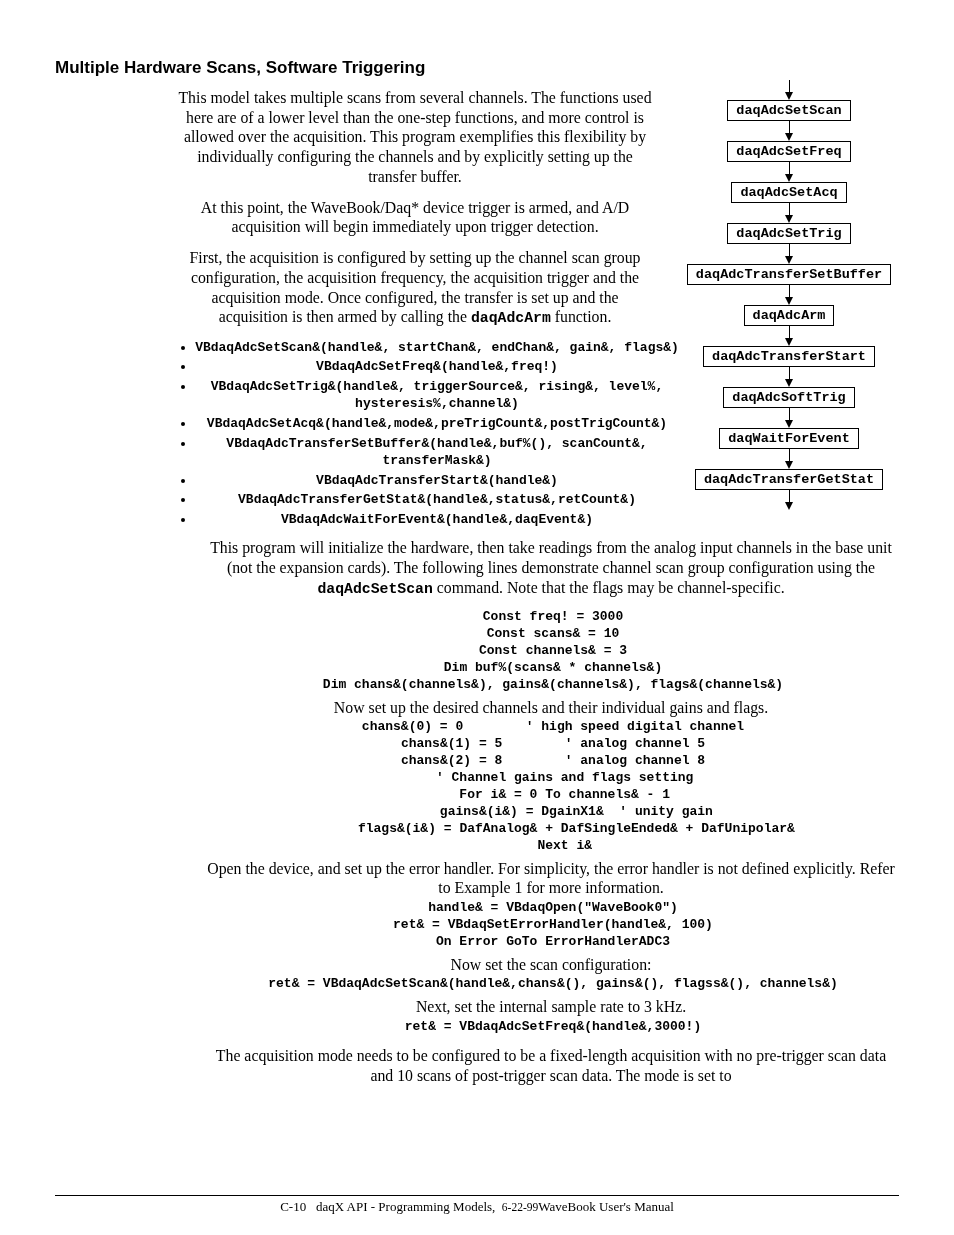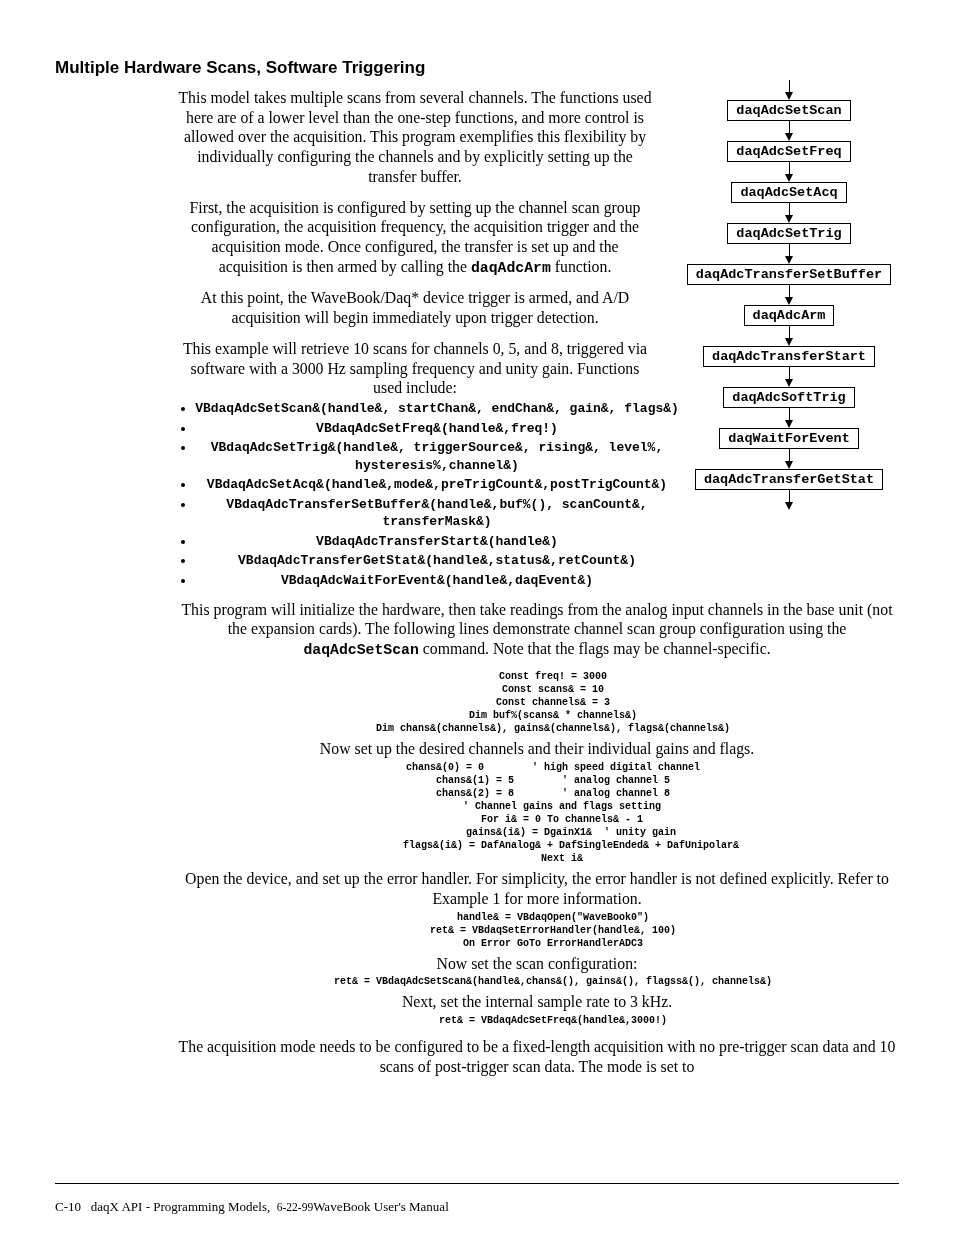--- a/index.html
+++ b/index.html
@@ -27,25 +27,25 @@
   ul.func-list li {
     font-family: "Courier New", monospace;
     font-weight: bold;
     font-size: 13px;
     line-height: 1.35;
     margin-bottom: 2px;
     padding-right: 220px;
   }
   ul.func-list li::marker { font-family: Arial, sans-serif; font-size: 12px; }
   .text-block p { max-width: 480px; }
-  .afterflow p { max-width: none; }
+  .afterflow p { max-width: none; margin-left: 28px; }
   pre.code {
     font-family: "Courier New", monospace;
     font-weight: bold;
-    font-size: 10px;
+    font-size: 13px;
     line-height: 1.3;
     margin: 2px 0 4px 32px;
     white-space: pre;
   }
   .tight { margin-bottom: 2px; }
 
   
   .flow {
     position: absolute;
     top: 80px;
@@ -74,44 +74,43 @@
     margin-top:-1px;
   }
 
   
   .footer {
     position: absolute;
     bottom: 20px;
     left: 55px;
     right: 55px;
     border-top: 0.8px solid #000;
-    padding-top: 15px;
+    padding-top: 3px;
     font-size: 13px;
     display: flex;
-    justify-content: flex-start;
+    justify-content: center;
     font-family: "Times New Roman", Times, serif;
   }
   .footer .date { font-size: 11.5px; }
 </style>
 </head>
 <body>
 
 <div class="page">
   <h2>Multiple Hardware Scans, Software Triggering</h2>
 
   <div class="body-indent text-block">
     <p>This model takes multiple scans from several channels.  The functions used here are of a lower level than the one-step functions, and more control is allowed over the acquisition.  This program exemplifies this flexibility by individually configuring the channels and by explicitly setting up the transfer buffer.</p>
 
+    <p>At this point, the WaveBook/Daq* device trigger is armed, and A/D acquisition will begin immediately upon trigger detection.</p>
+
     <p>
       <span>First, the acquisition is configured by setting up the channel scan group configuration, the acquisition frequency, the acquisition trigger and the acquisition mode.  Once configured, the transfer is set up and the acquisition is then armed by calling the </span><span class="mono">daqAdcArm</span><span> function.</span>
     </p>
 
-    <p>At this point, the WaveBook/Daq* device trigger is armed, and A/D acquisition will begin immediately upon trigger detection.</p>
-
-    <p class="tight">This example will retrieve 10 scans for channels 0, 5, and 8, triggered via software with a 3000 Hz sampling frequency and unity gain.  Functions used include:</p>
 
     <ul class="func-list">
       <li>VBdaqAdcSetScan&amp;(handle&amp;, startChan&amp;, endChan&amp;, gain&amp;, flags&amp;)</li>
       <li>VBdaqAdcSetFreq&amp;(handle&amp;,freq!)</li>
       <li>VBdaqAdcSetTrig&amp;(handle&amp;, triggerSource&amp;, rising&amp;, level%, hysteresis%,channel&amp;)</li>
       <li>VBdaqAdcSetAcq&amp;(handle&amp;,mode&amp;,preTrigCount&amp;,postTrigCount&amp;)</li>
       <li>VBdaqAdcTransferSetBuffer&amp;(handle&amp;,buf%(), scanCount&amp;, transferMask&amp;)</li>
       <li>VBdaqAdcTransferStart&amp;(handle&amp;)</li>
       <li>VBdaqAdcTransferGetStat&amp;(handle&amp;,status&amp;,retCount&amp;)</li>
       <li>VBdaqAdcWaitForEvent&amp;(handle&amp;,daqEvent&amp;)</li>

